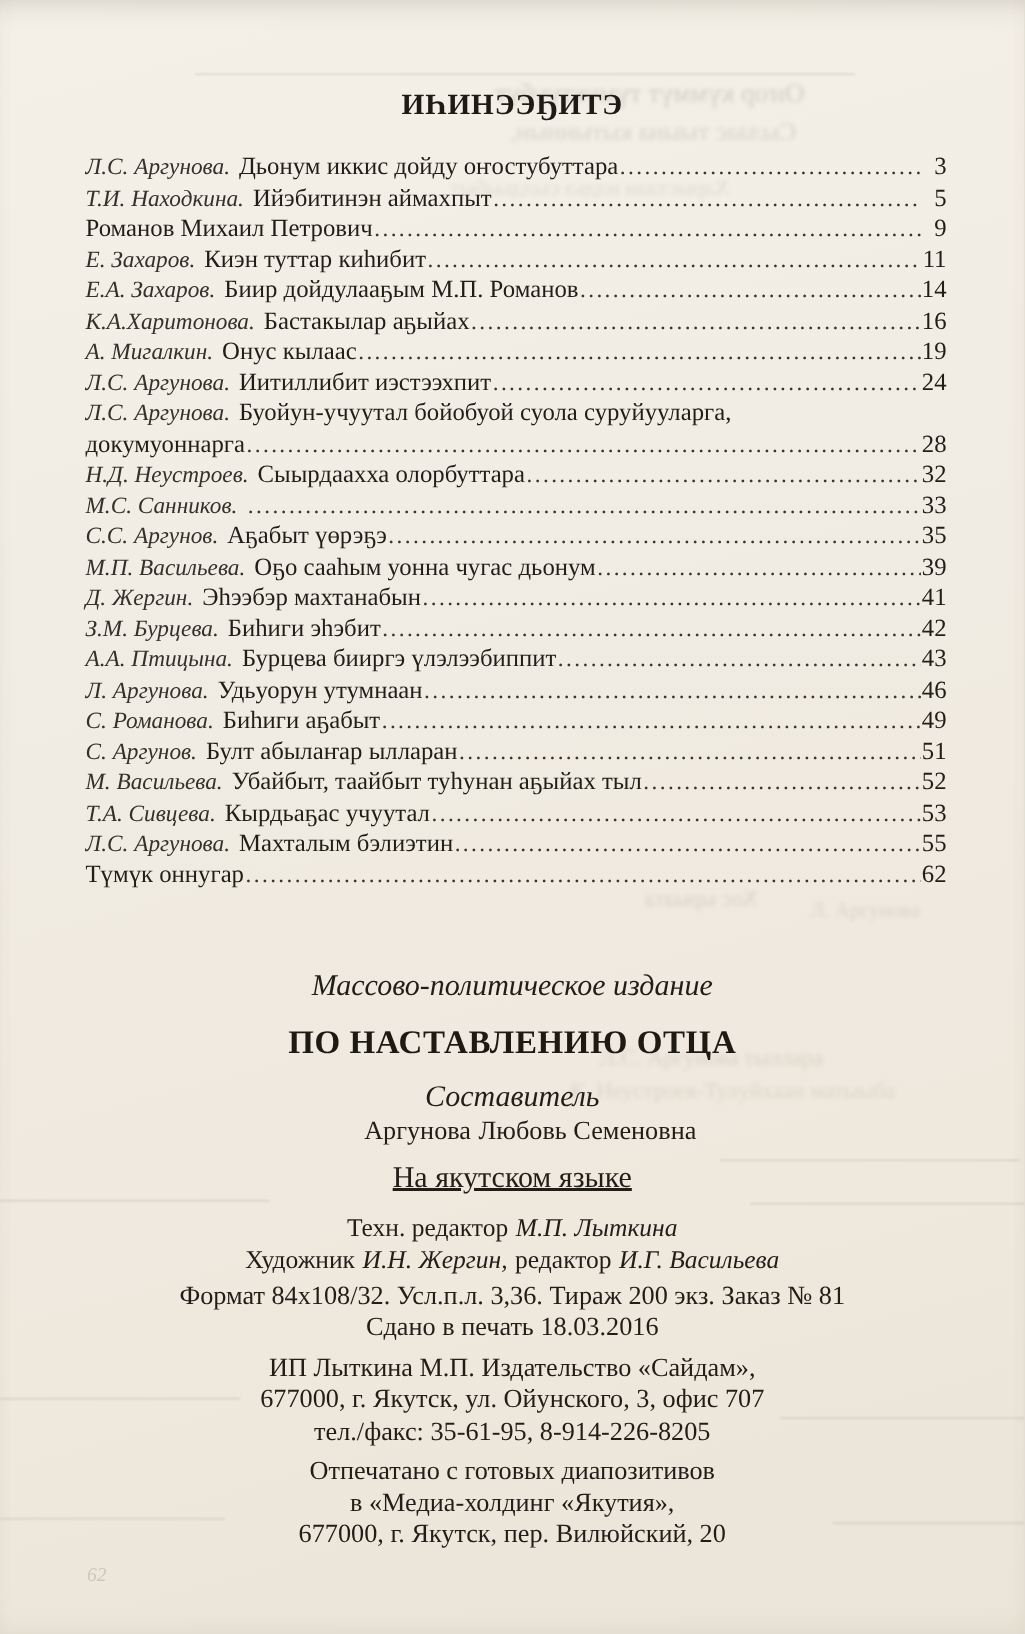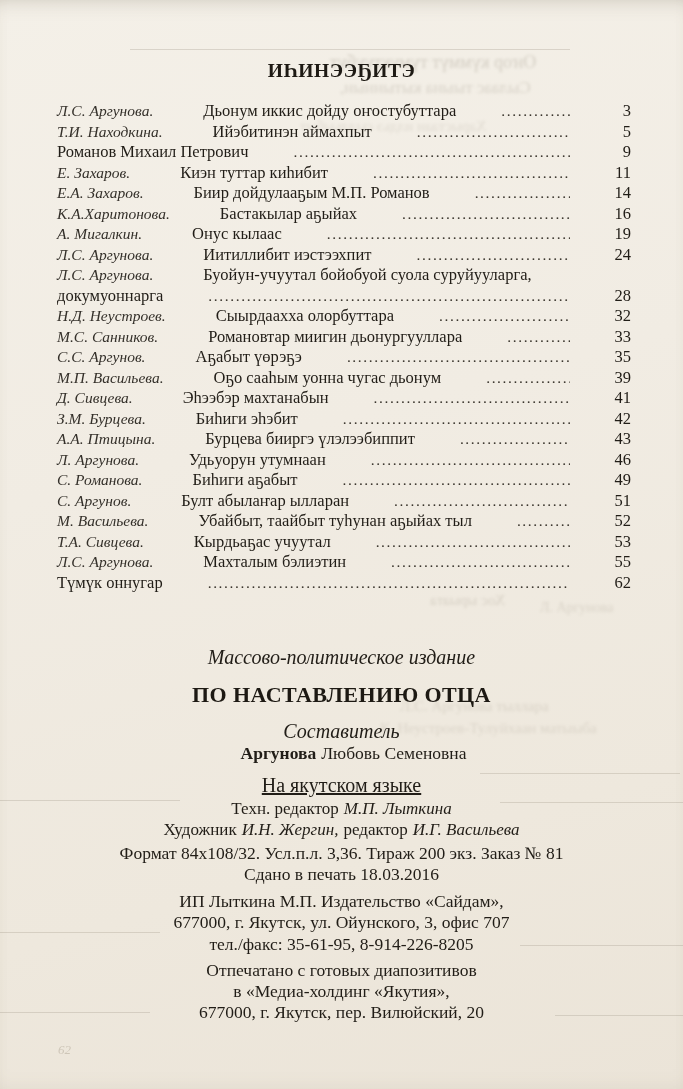--- a/index.html
+++ b/index.html
@@ -24,40 +24,40 @@
     white-space:nowrap;font-size:17px;transform:scaleX(-1);
   }
   .ghost.noflip{transform:none;}
   .staff{position:absolute;height:1px;background:#aaa193;opacity:.35;filter:blur(.6px);}
   
   .page-title{
     position:absolute;top:60px;left:0;right:0;margin:0;text-align:center;
     font-size:19.5px;font-weight:bold;letter-spacing:.6px;color:#1e1a14;
   }
   .toc{position:absolute;top:101px;left:57px;right:52px;}
-  .toc-row{display:flex;align-items:baseline;white-space:nowrap;height:20.5px;font-size:16.5px;color:#211d17;gap:44px;}
+  .toc-row{display:flex;align-items:baseline;white-space:nowrap;height:20.5px;font-size:16.5px;color:#211d17;}
   .toc-author{font-style:italic;font-size:15.5px;margin-right:6px;color:#34302a;flex:0 0 auto;}
   .toc-title{flex:0 0 auto;}
   .toc-leader{flex:1 1 20px;min-width:8px;overflow:hidden;position:relative;margin:0 1px;}
   .toc-leader::after{
     content:"...................................................................................................................................";
     letter-spacing:1.6px;font-size:15.5px;color:#39342c;
   }
   .toc-page{flex:0 0 auto;text-align:right;min-width:16px;}
   
   .colophon{position:absolute;top:648px;left:0;right:0;text-align:center;color:#211d17;}
   .c-line{font-size:20px;line-height:18.5px;}
   .italic{font-style:italic;}
-  .bold{font-weight:bold;margin-left:24px;}
+  .bold{font-weight:normal;margin-left:24px;}
   .book-title{margin-top:18px;font-size:22px;font-weight:bold;letter-spacing:.4px;line-height:20px;color:#1d1913;}
   .compiler-label{margin-top:17px;}
   .compiler-name{margin-top:3px;font-size:17.5px;}
   .compiler-name .given{margin-left:5px;}
   .lang-note{margin-top:12px;text-decoration:underline;}
-  .credits{margin-top:3px;line-height:21.5px;font-size:17px;}
+  .credits{margin-top:13px;line-height:21.5px;font-size:17px;}
   .credit-name{font-style:italic;margin-left:5px;}
   .credit-role2{margin-left:5px;}
   .format-block{margin-top:2px;font-size:17.5px;line-height:21.5px;}
   .publisher-block{margin-top:5px;font-size:17.5px;line-height:21.5px;}
   .printer-block{margin-top:5px;font-size:17.5px;line-height:21px;}
   
   .faint-pageno{
     position:absolute;left:58px;top:1042px;font-size:13px;font-style:italic;
     color:#b5ac9c;opacity:.55;filter:blur(.4px);
   }
@@ -145,38 +145,37 @@
         <span class="toc-page">28</span>
       </div>
       <div class="toc-row">
         <span class="toc-author">Н.Д. Неустроев.</span>
         <span class="toc-title">Сыырдаахха олорбуттара</span>
         <span class="toc-leader"></span>
         <span class="toc-page">32</span>
       </div>
       <div class="toc-row">
         <span class="toc-author">М.С. Санников.</span>
-        <span class="toc-title">Романовтар миигин дьонургууллара</span>
         <span class="toc-leader"></span>
         <span class="toc-page">33</span>
       </div>
       <div class="toc-row">
         <span class="toc-author">С.С. Аргунов.</span>
         <span class="toc-title">Аҕабыт үөрэҕэ</span>
         <span class="toc-leader"></span>
         <span class="toc-page">35</span>
       </div>
       <div class="toc-row">
         <span class="toc-author">М.П. Васильева.</span>
         <span class="toc-title">Оҕо сааһым уонна чугас дьонум</span>
         <span class="toc-leader"></span>
         <span class="toc-page">39</span>
       </div>
       <div class="toc-row">
-        <span class="toc-author">Д. Сивцева.</span>
+        <span class="toc-author">Д. Жергин.</span>
         <span class="toc-title">Эһээбэр махтанабын</span>
         <span class="toc-leader"></span>
         <span class="toc-page">41</span>
       </div>
       <div class="toc-row">
         <span class="toc-author">З.М. Бурцева.</span>
         <span class="toc-title">Биһиги эһэбит</span>
         <span class="toc-leader"></span>
         <span class="toc-page">42</span>
       </div>

